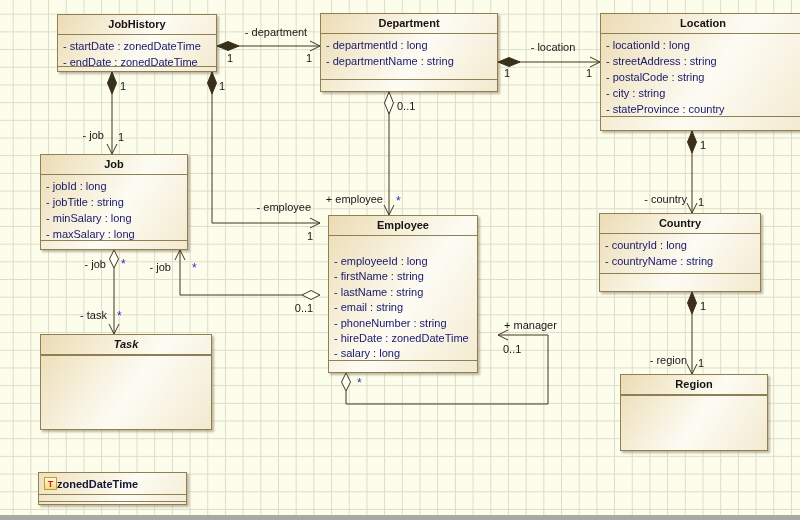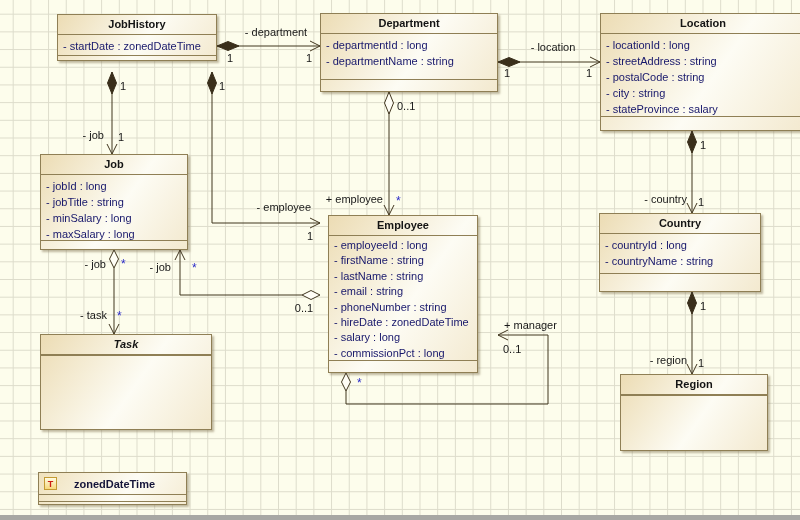--- a/index.html
+++ b/index.html
@@ -27,55 +27,55 @@
     font-size:11px;line-height:15px;font-weight:bold;color:#141414;
     text-align:center;padding:2px;border-bottom:1px solid #8f7f55;
     white-space:nowrap;overflow:hidden;
   }
   .uml-title.italic{font-style:italic;}
   .uml-attrs{
     flex:1;padding:3px 5px;font-size:11px;line-height:16px;color:#17176b;
     overflow:hidden;
   }
   .attr{white-space:nowrap;}
-  .employee-attrs{line-height:15.4px;padding-top:2px;}
+  .employee-attrs{line-height:15.4px;padding-top:2px;margin-top:16px;}
   .uml-ops{border-top:1px solid #8f7f55;}
   .uml-datatype{
     position:absolute;box-sizing:border-box;
     border:1px solid #8f7f55;
     background:linear-gradient(125deg,#efe1bc 0%,#fdfcf4 60%,#f5ecd4 100%);
     box-shadow:2px 2px 2px rgba(140,128,95,.55);
     display:flex;flex-direction:column;
   }
   .dt-row{display:flex;align-items:center;height:21px;border-bottom:1px solid #8f7f55;}
   .dt-badge{
     width:13px;height:13px;margin-left:5px;
     border:1px solid #c49a33;
     background:linear-gradient(180deg,#fffbe0,#f6d97d);
     color:#cc1d14;font-size:9px;line-height:13px;font-weight:bold;text-align:center;
     box-sizing:border-box;
   }
-  .dt-name{flex:1;text-align:center;font-size:11px;font-weight:bold;color:#15153a;margin-right:14px;}
+  .dt-name{flex:1;text-align:left;font-size:11px;font-weight:bold;color:#15153a;margin-right:14px;}
   .dt-comp1{height:6px;border-bottom:1px solid #8f7f55;}
   .dt-comp2{flex:1;}
   #edges{position:absolute;left:0;top:0;}
   #edges path.link{stroke:#41361f;stroke-width:1;fill:none;}
   #edges polygon.dfill{fill:#3a2f1b;stroke:#3a2f1b;}
   #edges polygon.dopen{fill:#fffef6;stroke:#41361f;}
   #edges path.arrow{stroke:#41361f;stroke-width:1;fill:none;}
   #edges text{font-family:"Liberation Sans", sans-serif;font-size:11px;fill:#171717;}
   #edges text.star{fill:#2a2ac8;font-size:12px;}
   #bottom-strip{position:absolute;left:0;top:515px;width:800px;height:5px;background:#a8a8a4;}
 </style>
 </head>
 <body>
 
 <div id="canvas">
 
-  <div class="uml-class" style="left:57px;top:14px;width:160px;height:47px">
+  <div class="uml-class" style="left:57px;top:14px;width:160px;height:58px">
     <div class="uml-title">JobHistory</div>
     <div class="uml-attrs">
       <div class="attr">- startDate : zonedDateTime</div>
       <div class="attr">- endDate : zonedDateTime</div>
     </div>
     <div class="uml-ops" style="height:4px"></div>
   </div>
 
   <div class="uml-class" style="left:320px;top:13px;width:178px;height:79px">
     <div class="uml-title">Department</div>
@@ -86,21 +86,21 @@
     <div class="uml-ops" style="height:11px"></div>
   </div>
 
   <div class="uml-class" style="left:600px;top:13px;width:206px;height:118px">
     <div class="uml-title">Location</div>
     <div class="uml-attrs">
       <div class="attr">- locationId : long</div>
       <div class="attr">- streetAddress : string</div>
       <div class="attr">- postalCode : string</div>
       <div class="attr">- city : string</div>
-      <div class="attr">- stateProvince : salary</div>
+      <div class="attr">- stateProvince : country</div>
     </div>
     <div class="uml-ops" style="height:13px"></div>
   </div>
 
   <div class="uml-class" style="left:40px;top:154px;width:148px;height:96px">
     <div class="uml-title">Job</div>
     <div class="uml-attrs">
       <div class="attr">- jobId : long</div>
       <div class="attr">- jobTitle : string</div>
       <div class="attr">- minSalary : long</div>

